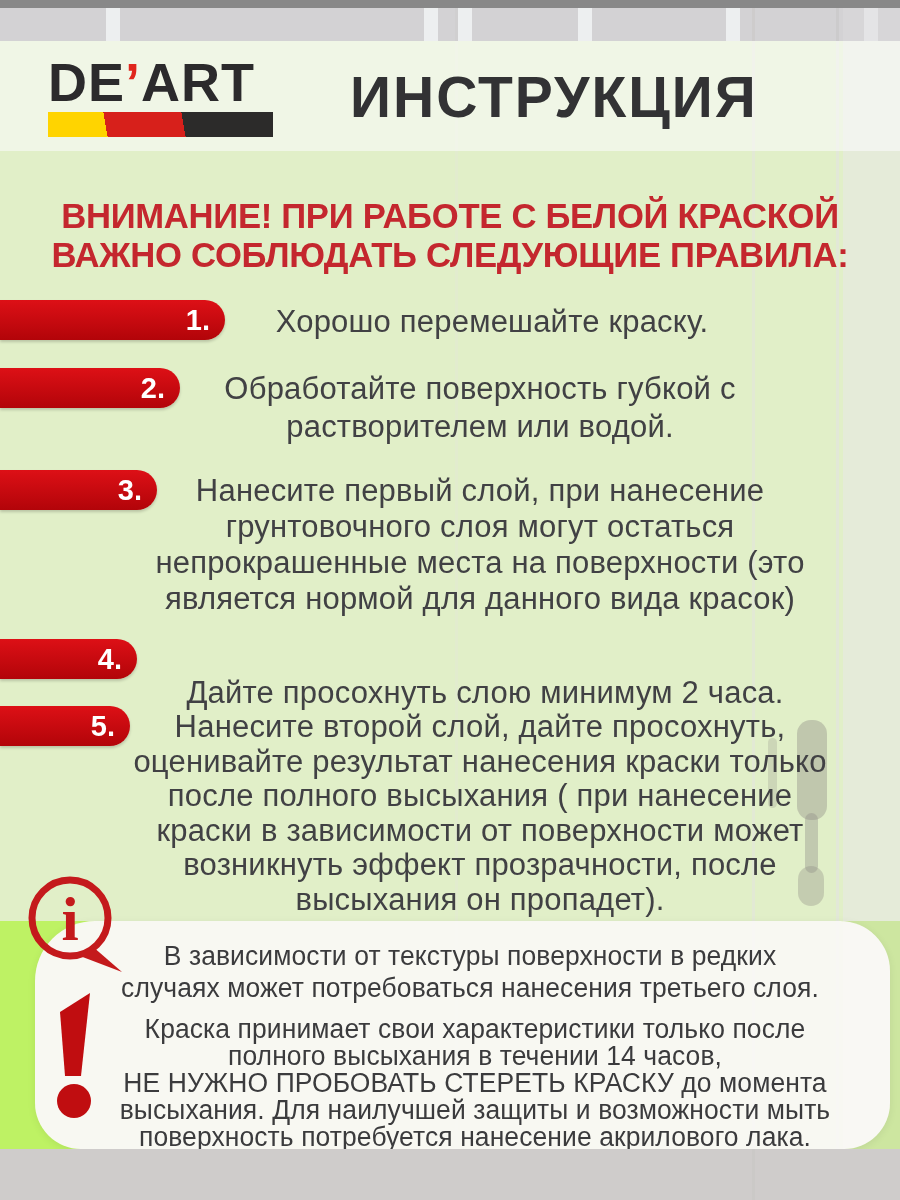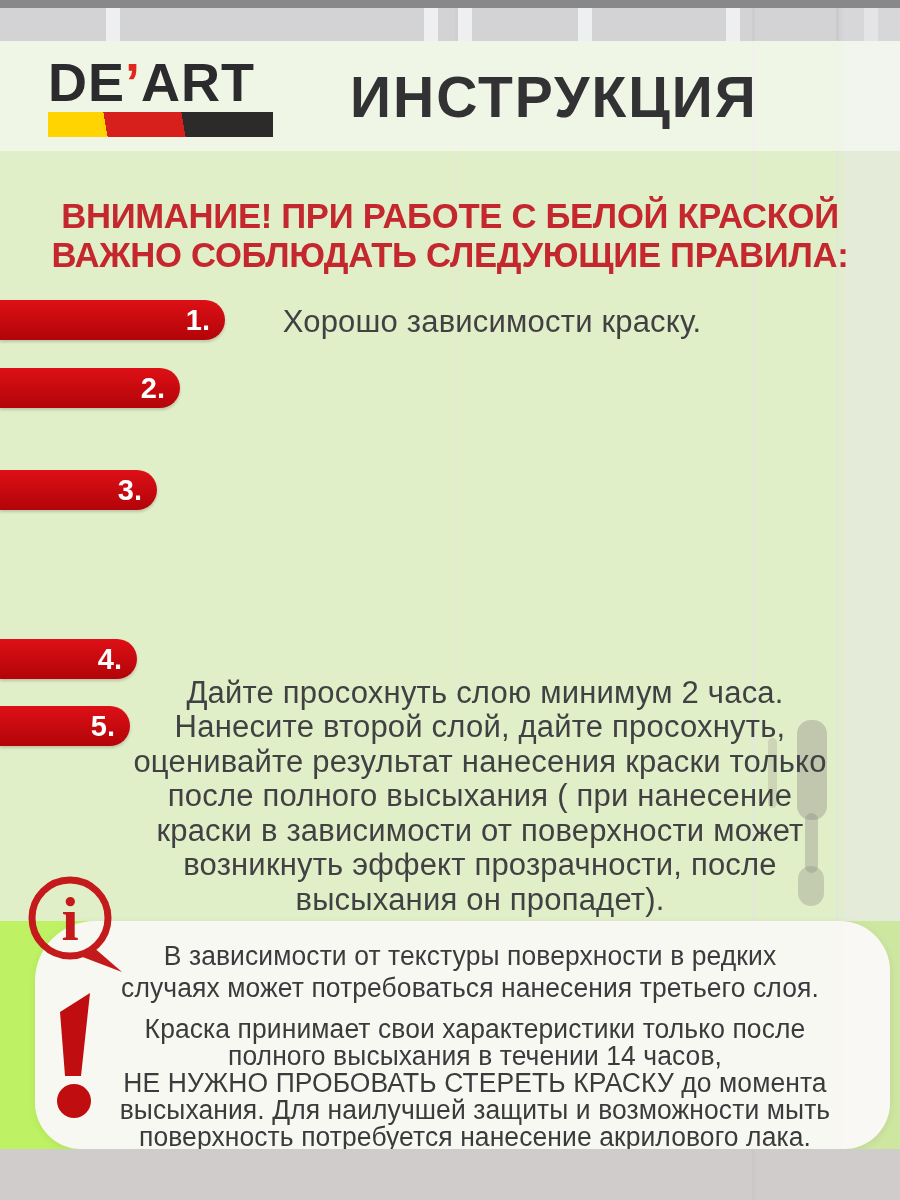--- a/index.html
+++ b/index.html
@@ -80,29 +80,35 @@
     <div class="logo-stripe"></div>
   </div>
   <div class="page-title">ИНСТРУКЦИЯ</div>
 
   <div class="warn-head">ВНИМАНИЕ! ПРИ РАБОТЕ С БЕЛОЙ КРАСКОЙ
 ВАЖНО СОБЛЮДАТЬ СЛЕДУЮЩИЕ ПРАВИЛА:</div>
 
   <div class="pill" style="top:292px;width:225px">
     <span class="num">1.</span>
   </div>
-  <div class="step-text t-center" style="left:232px;top:296px;width:520px">Хорошо зависимости краску.</div>
+  <div class="step-text t-center" style="left:232px;top:296px;width:520px">Хорошо перемешайте краску.</div>
 
   <div class="pill" style="top:360px;width:180px">
     <span class="num">2.</span>
   </div>
+  <div class="step-text t-center" style="left:60px;top:362px;width:840px;line-height:38px">Обработайте поверхность губкой с
+растворителем или водой.</div>
 
   <div class="pill" style="top:462px;width:157px">
     <span class="num">3.</span>
   </div>
+  <div class="step-text t-center" style="left:60px;top:465px;width:840px">Нанесите первый слой, при нанесение
+грунтовочного слоя могут остаться
+непрокрашенные места на поверхности (это
+является нормой для данного вида красок)</div>
 
   <div class="pill" style="top:631px;width:137px">
     <span class="num">4.</span>
   </div>
   <div class="step-text t-center" style="left:145px;top:667px;width:680px">Дайте просохнуть слою минимум 2 часа.</div>
 
   <div class="pill" style="top:698px;width:130px">
     <span class="num">5.</span>
   </div>
   <div class="step-text t-center" style="left:60px;top:702px;width:840px;line-height:34.5px">Нанесите второй слой, дайте просохнуть,

